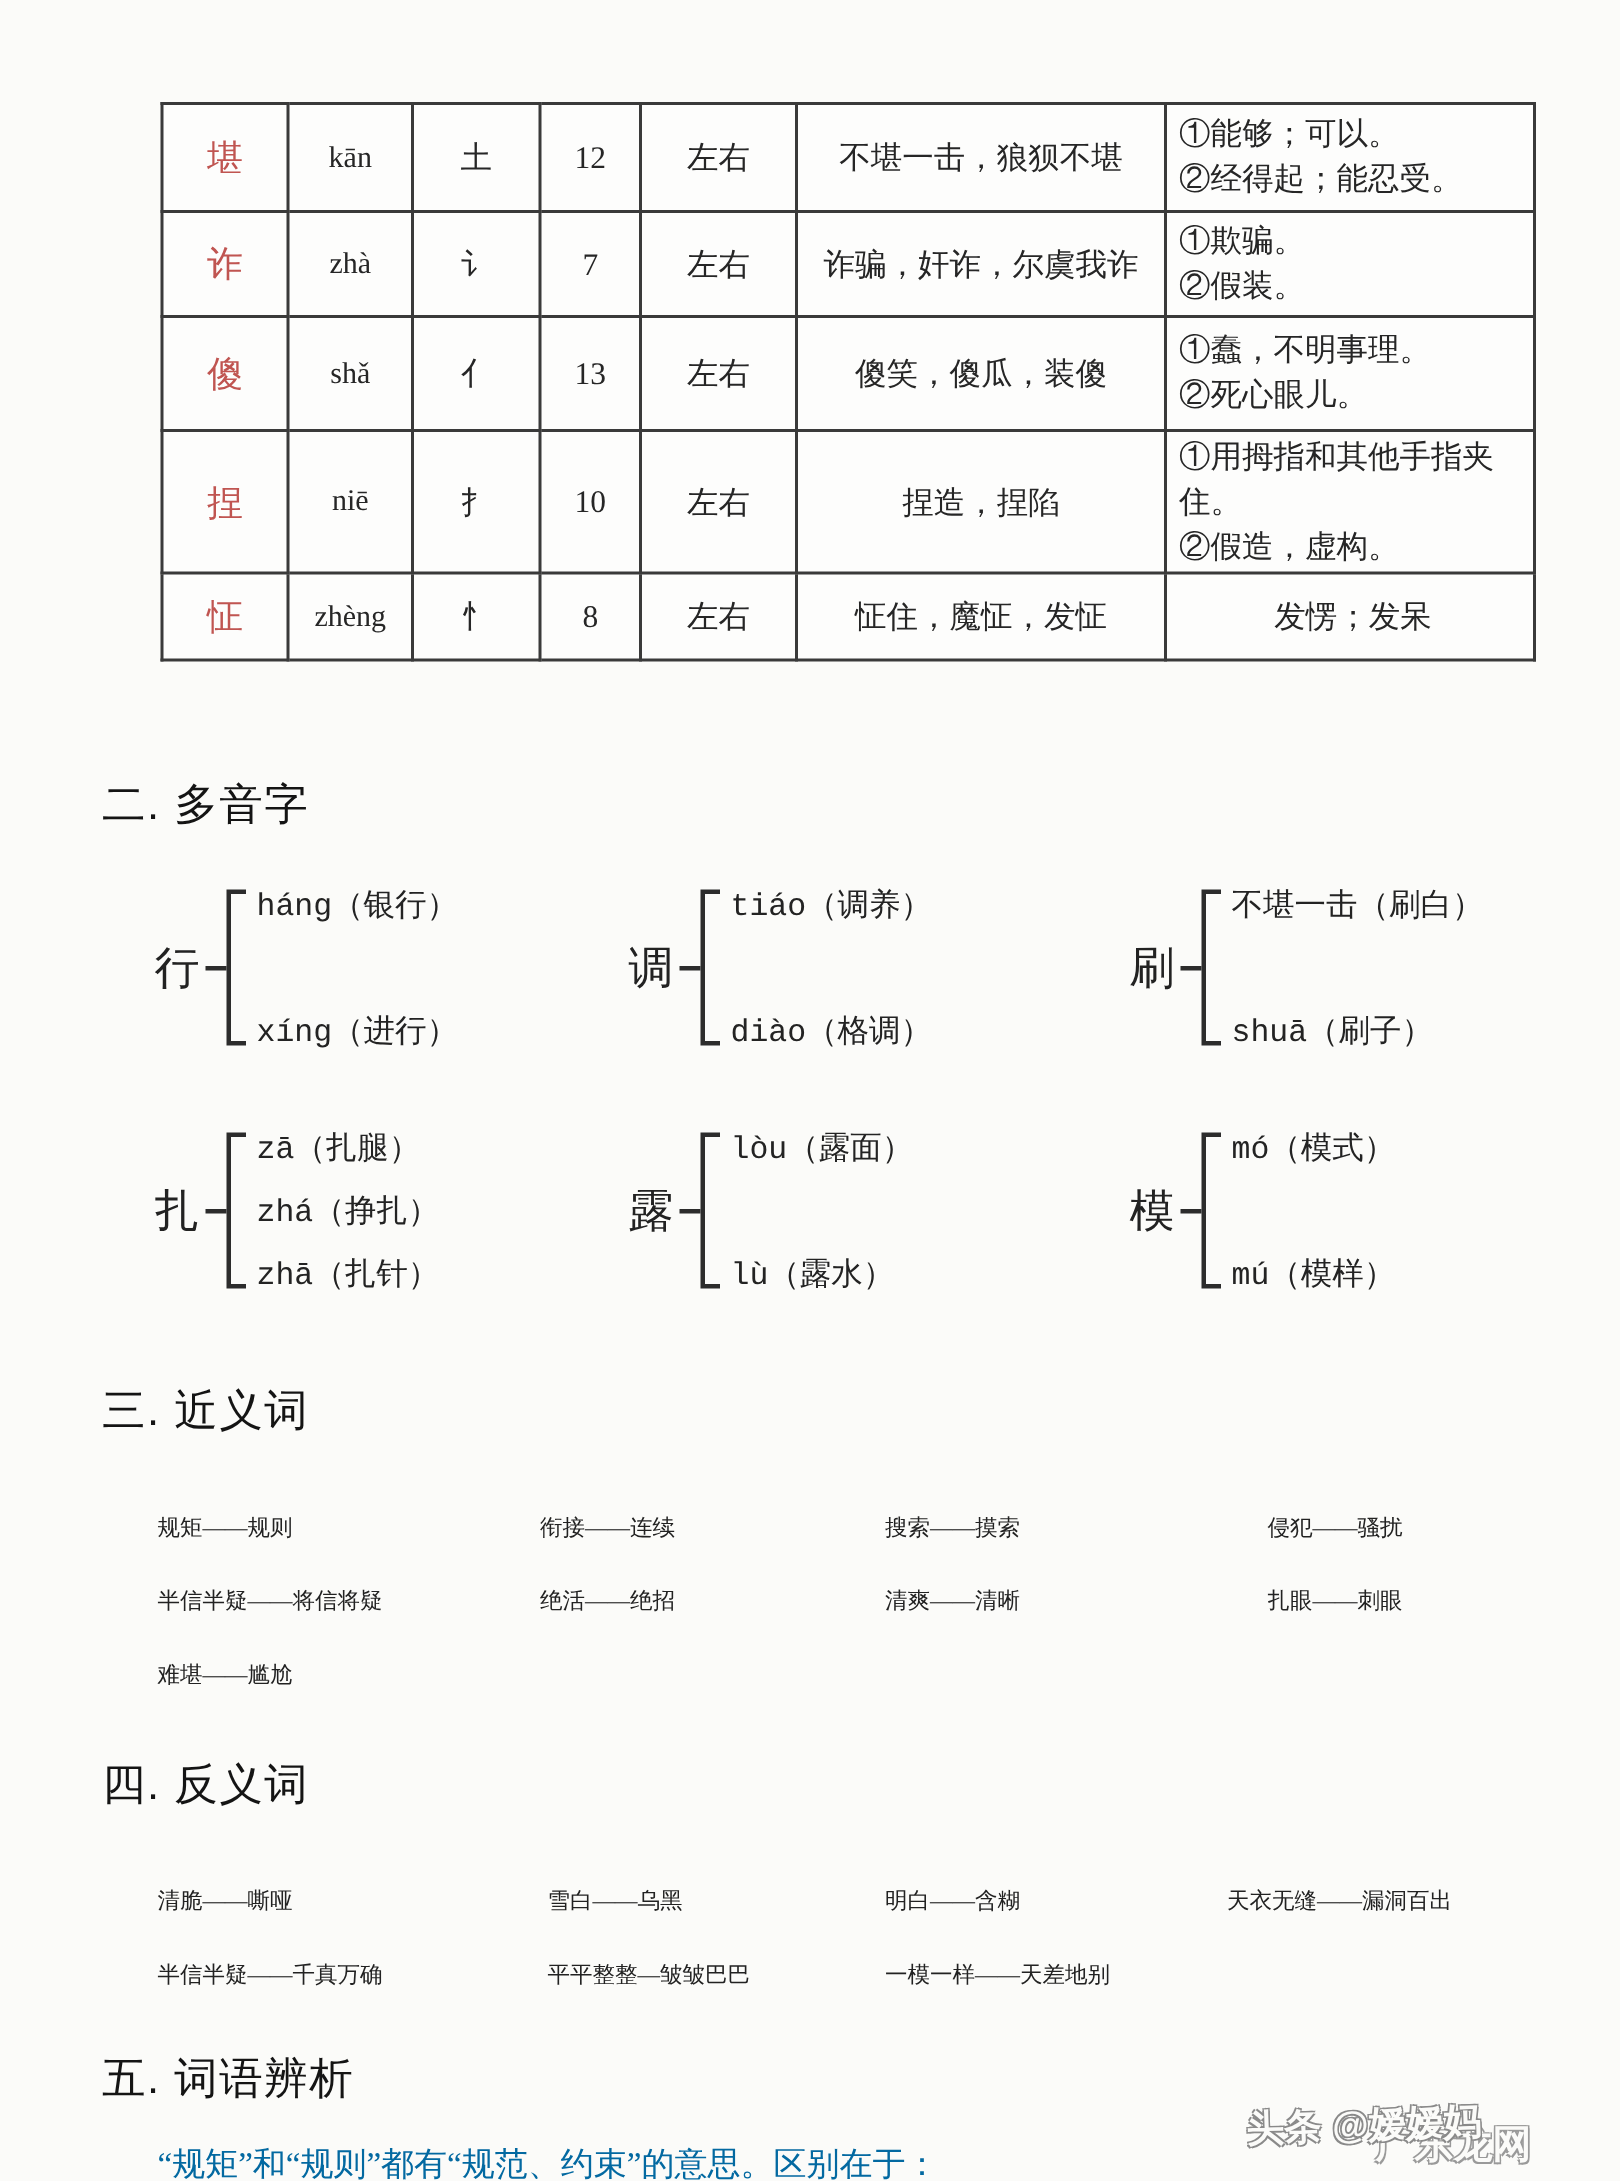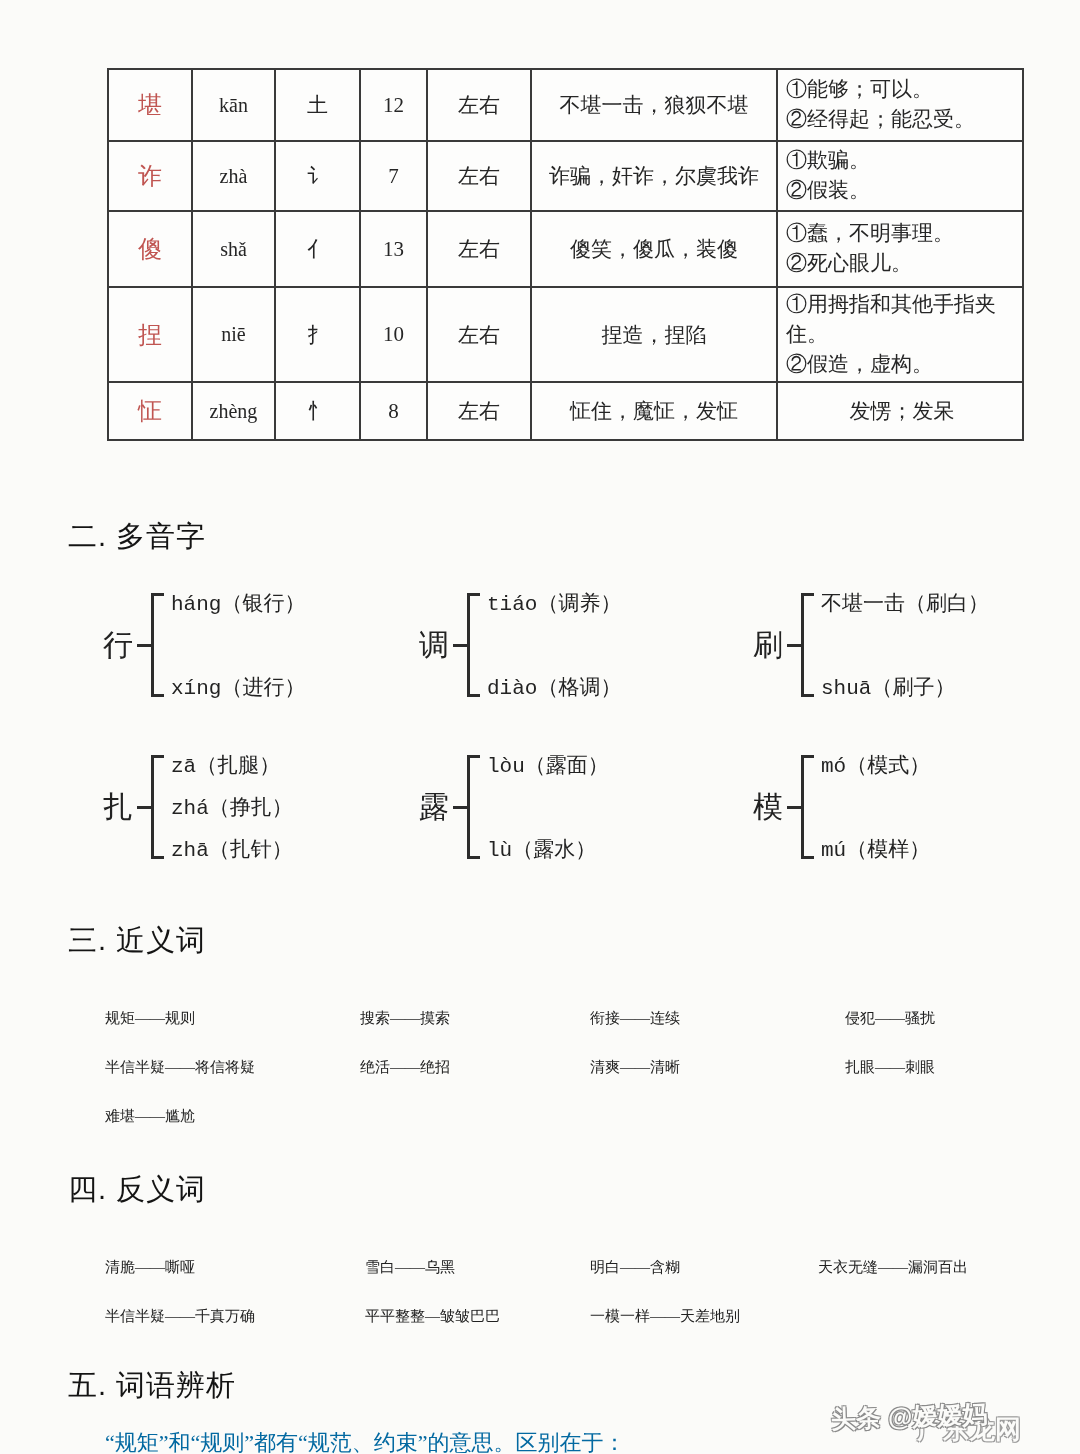--- a/index.html
+++ b/index.html
@@ -219,22 +219,22 @@
       <div class="poly-items">
         <span class="poly-item">mó（模式）</span>
         <span class="poly-item">mú（模样）</span>
       </div>
     </div>
   </div>
 
   <h2 class="sec sec-3">三. 近义词</h2>
   <div class="pair-grid syn">
     <span class="pair">规矩——规则</span>
+    <span class="pair">衔接——连续</span>
     <span class="pair">搜索——摸索</span>
-    <span class="pair">衔接——连续</span>
     <span class="pair">侵犯——骚扰</span>
     <span class="pair">半信半疑——将信将疑</span>
     <span class="pair">绝活——绝招</span>
     <span class="pair">清爽——清晰</span>
     <span class="pair">扎眼——刺眼</span>
     <span class="pair">难堪——尴尬</span>
   </div>
 
   <h2 class="sec sec-4">四. 反义词</h2>
   <div class="pair-grid ant">

